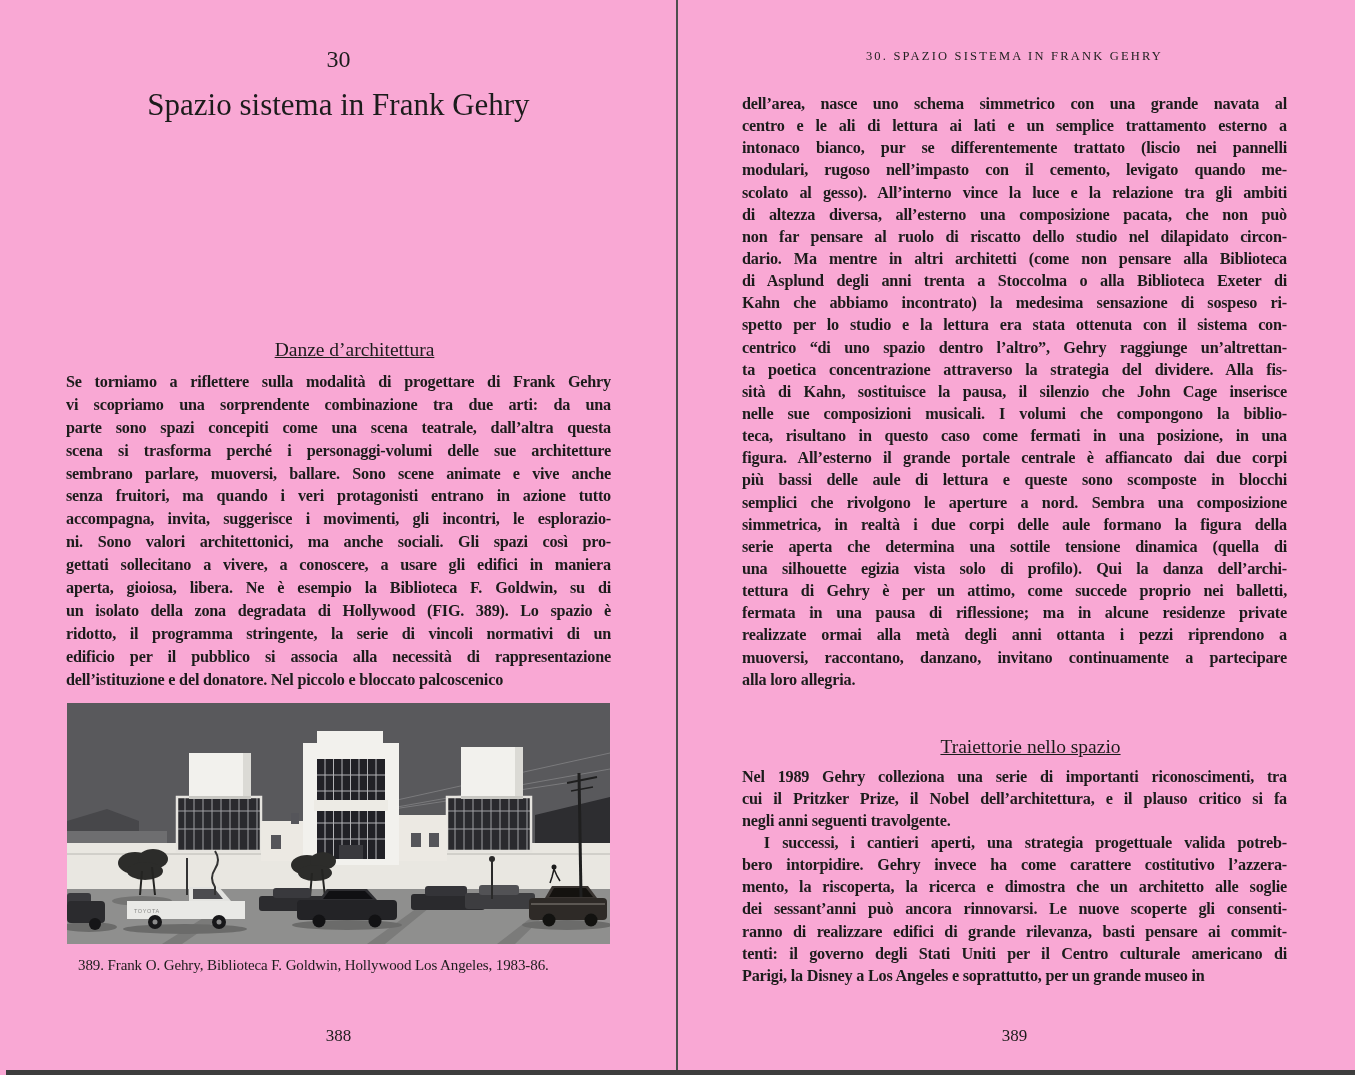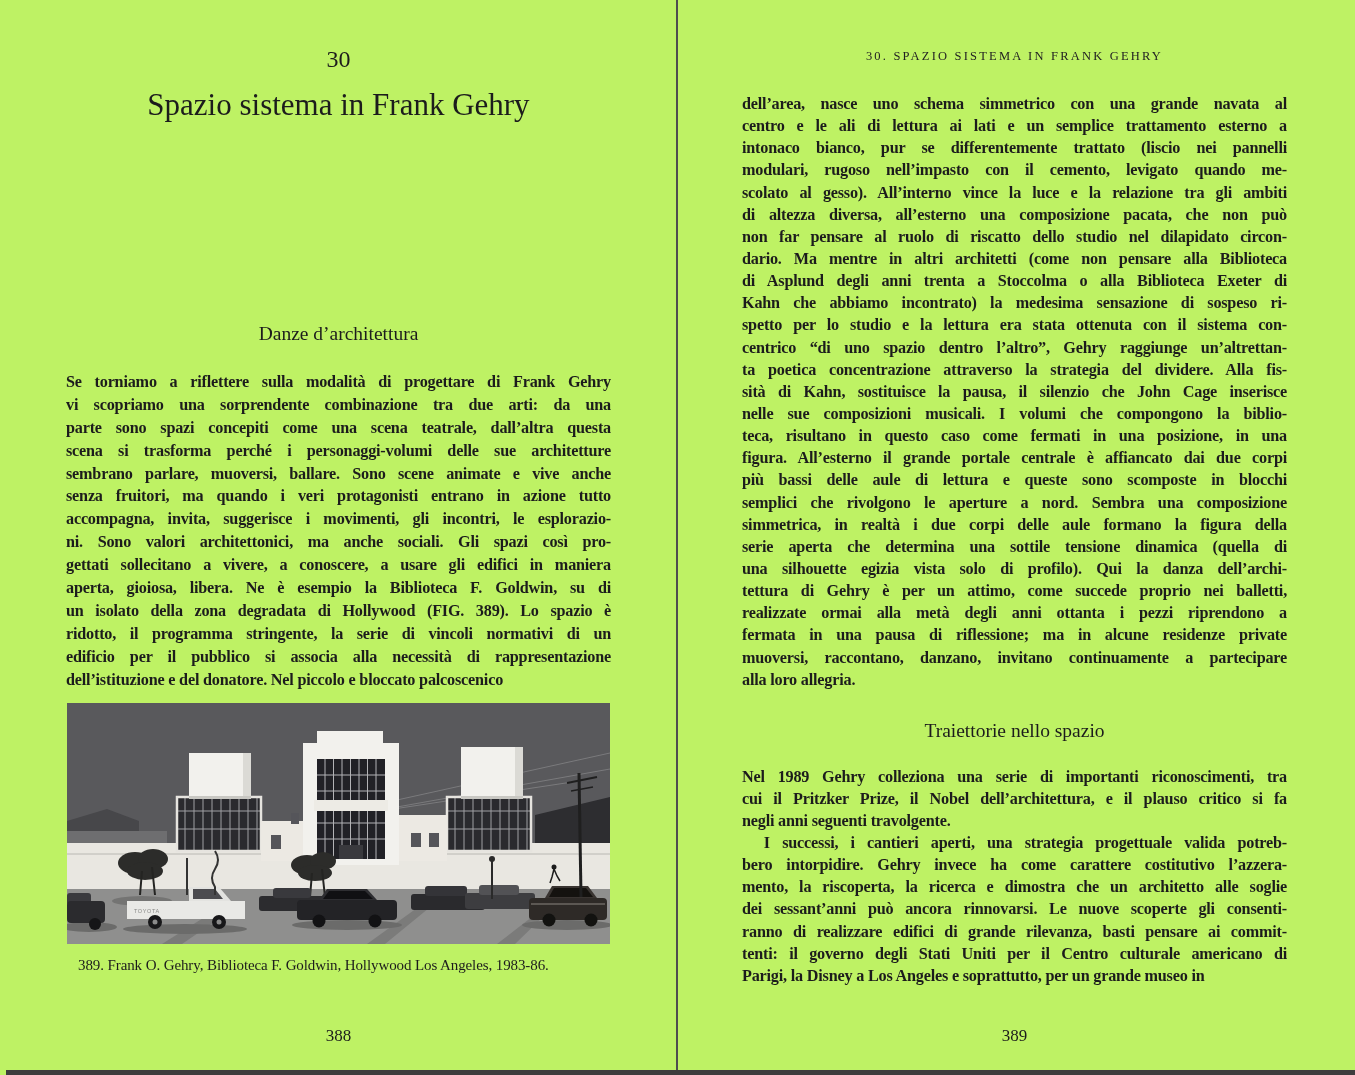--- a/index.html
+++ b/index.html
@@ -3,28 +3,28 @@
 <meta charset="utf-8">
 <style>
   html, body { margin: 0; padding: 0; }
   body {
     width: 1355px; height: 1075px;
     background: #ffffff;
     font-family: "Liberation Serif", "DejaVu Serif", serif;
     color: #1c1c1c;
     overflow: hidden;
   }
-  .spread { position: relative; width: 1355px; height: 1075px; background: #bef264; overflow: hidden; }
+  .spread { position: relative; width: 1355px; height: 1075px; background: #f9a8d4; overflow: hidden; }
 
   .col { position: absolute; width: 545px; }
   .centered { text-align: center; }
 
   .chapter-number { left: 66px; top: 46px; font-size: 24px; }
   .chapter-title  { left: 66px; top: 87px; font-size: 31px; font-weight: normal; margin: 0; }
-  .section-heading { font-size: 19.5px; font-weight: normal; margin: 0; }
+  .section-heading { font-size: 19.5px; font-weight: normal; margin: 16px; text-decoration: underline; }
   .left-heading  { left: 66px; top: 323px; }
   .right-heading { left: 742px; top: 720px; }
 
   .body-block { font-size: 16.2px; letter-spacing: -0.2px; }
   .left-body { left: 66px; top: 371px; }
   .rb1 { left: 742px; top: 93px; }
   .rb2 { left: 742px; top: 766px; }
   .rb3 { left: 742px; top: 832px; }
   .tline {
     text-align: justify;
@@ -231,22 +231,22 @@
         <div class="tline">sità di Kahn, sostituisce la pausa, il silenzio che John Cage inserisce</div>
         <div class="tline">nelle sue composizioni musicali. I volumi che compongono la biblio-</div>
         <div class="tline">teca, risultano in questo caso come fermati in una posizione, in una</div>
         <div class="tline">figura. All’esterno il grande portale centrale è affiancato dai due corpi</div>
         <div class="tline">più bassi delle aule di lettura e queste sono scomposte in blocchi</div>
         <div class="tline">semplici che rivolgono le aperture a nord. Sembra una composizione</div>
         <div class="tline">simmetrica, in realtà i due corpi delle aule formano la figura della</div>
         <div class="tline">serie aperta che determina una sottile tensione dinamica (quella di</div>
         <div class="tline">una silhouette egizia vista solo di profilo). Qui la danza dell’archi-</div>
         <div class="tline">tettura di Gehry è per un attimo, come succede proprio nei balletti,</div>
+        <div class="tline">fermata in una pausa di riflessione; ma in alcune residenze private</div>
         <div class="tline">realizzate ormai alla metà degli anni ottanta i pezzi riprendono a</div>
-        <div class="tline">fermata in una pausa di riflessione; ma in alcune residenze private</div>
         <div class="tline">muoversi, raccontano, danzano, invitano continuamente a partecipare</div>
         <div class="tline tlast">alla loro allegria.</div>
       </div>
     <h2 class="col centered section-heading right-heading">Traiettorie nello spazio</h2>
     <div class="col body-block rb2">
         <div class="tline">Nel 1989 Gehry colleziona una serie di importanti riconoscimenti, tra</div>
         <div class="tline">cui il Pritzker Prize, il Nobel dell’architettura, e il plauso critico si fa</div>
         <div class="tline tlast">negli anni seguenti travolgente.</div>
       </div>
     <div class="col body-block rb3 indent-first">

